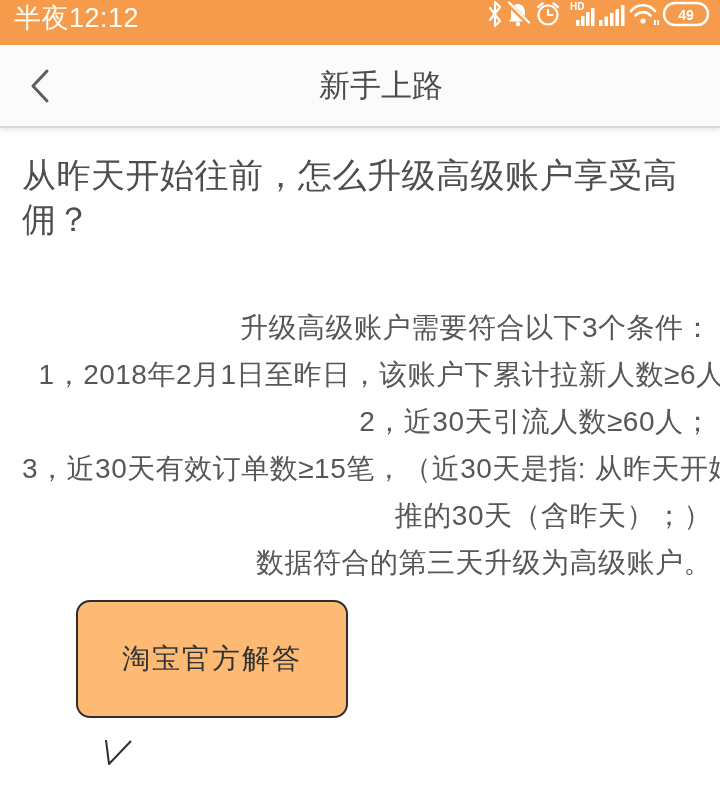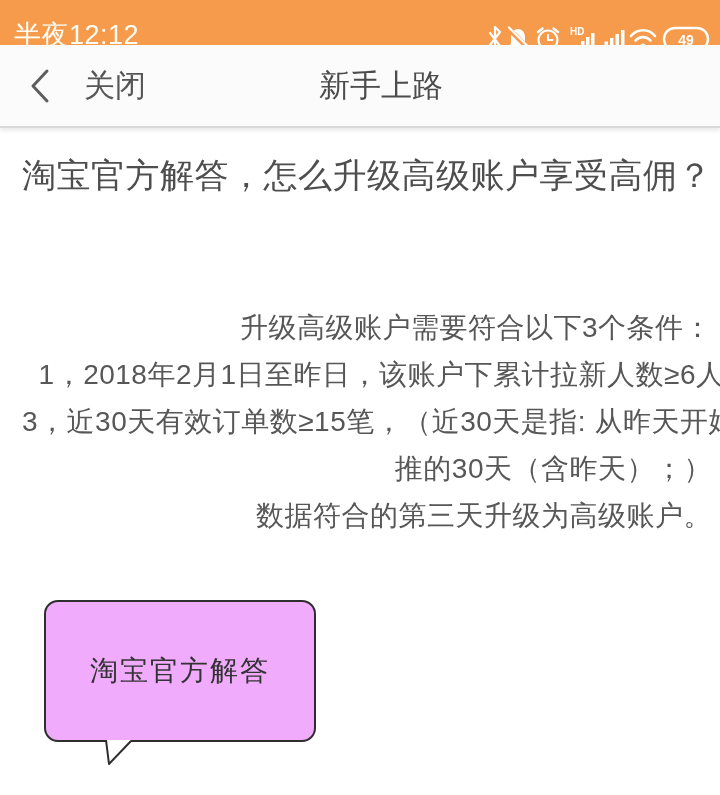--- a/index.html
+++ b/index.html
@@ -14,21 +14,21 @@
   }
 
   
   .status-bar {
     position: absolute;
     left: 0; top: 0;
     width: 720px; height: 55px;
     background: #f59b4b;
     box-shadow: inset 0 -3px 0 rgba(0,0,0,0.05);
     display: flex;
-    align-items: flex-end;
+    align-items: flex-start;
     justify-content: space-between;
     padding: 0 10px 2px 14px;
     color: #ffffff;
   }
   .status-time {
     font-size: 27px;
     color: #fffdf6;
     letter-spacing: 0.5px;
   }
   .status-icons {
@@ -94,25 +94,25 @@
     line-height: 47px;
     color: #575757;
     white-space: pre;
     letter-spacing: 0.5px;
     text-align: right;
   }
 
   
   .speech-bubble {
     position: absolute;
-    left: 44px; top: 600px;
-    width: 272px; height: 142px;
+    left: 76px; top: 600px;
+    width: 272px; height: 118px;
     border: 2px solid #2e2e2e;
     border-radius: 14px;
-    background: #f0abfc;
+    background: #fdba74;
     display: flex;
     align-items: center;
     justify-content: center;
   }
   .bubble-label {
     font-size: 28px;
     color: #333333;
     letter-spacing: 2px;
   }
   .bubble-tail {
@@ -189,31 +189,31 @@
         <text x="24" y="19.5" font-size="14" font-weight="bold" fill="#ffffff" text-anchor="middle">49</text>
       </svg>
     </span>
   </div>
 
   <div class="nav-bar">
     <div class="back-button">
       <svg class="back-chevron" width="24" height="38" viewBox="0 0 24 38">
         <polyline points="19,4 5,19 19,34" stroke="#5e5e5e" stroke-width="3" fill="none" stroke-linecap="round" stroke-linejoin="round"></polyline>
       </svg>
-      <span class="back-label">关闭</span>
     </div>
     <div class="nav-title">新手上路</div>
   </div>
 
-  <div class="page-heading">淘宝官方解答，怎么升级高级账户享受高佣？</div>
+  <div class="page-heading">从昨天开始往前，怎么升级高级账户享受高佣？</div>
 
   <div class="body-text">
 
   <div class="body-line">升级高级账户需要符合以下3个条件：</div>
       <div class="body-line">  1，2018年2月1日至昨日，该账户下累计拉新人数≥6人；</div>
+      <div class="body-line">2，近30天引流人数≥60人；</div>
       <div class="body-line">3，近30天有效订单数≥15笔，（近30天是指: 从昨天开始往前</div>
       <div class="body-line">推的30天（含昨天）；）</div>
       <div class="body-line">数据符合的第三天升级为高级账户。</div>
     </div>
 
   <div class="speech-bubble">
     <span class="bubble-label">淘宝官方解答</span>
   </div>
   <svg class="bubble-tail" width="30" height="27" viewBox="0 0 30 27">
     <polygon points="2,0 27,0 5,24" fill="#ffffff" stroke="none"></polygon>

